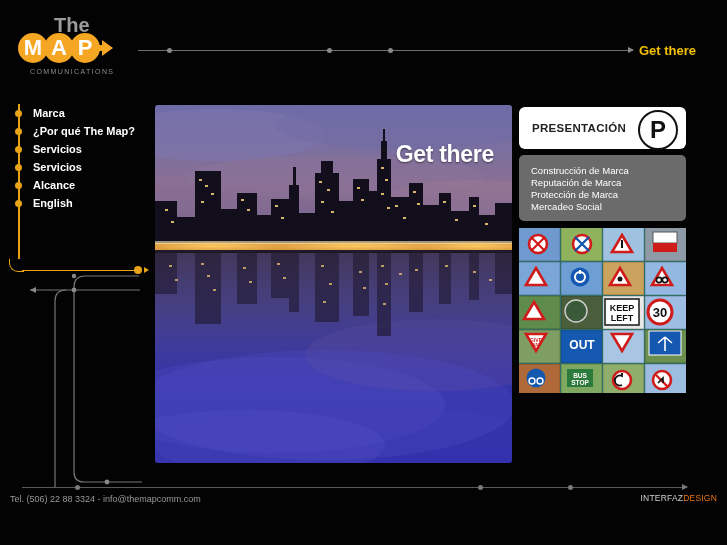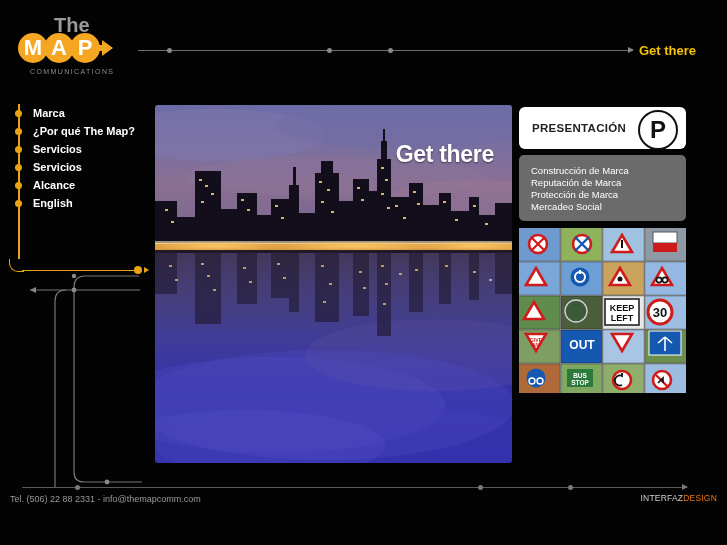--- a/index.html
+++ b/index.html
@@ -296,21 +296,21 @@
     font-family: "Liberation Sans", sans-serif;
   }
 
   .signs {
     position: absolute;
     left: 519px;
     top: 228px;
     width: 167px;
     height: 165px;
     overflow: hidden;
-    background: #ffffff;
+    background: #5eead4;
   }
 
   
   .footer-rail {
     position: absolute;
     left: 22px;
     top: 487px;
     width: 665px;
     height: 1px;
     background: #5a5a5a;
@@ -732,19 +732,19 @@
     </svg>
   </div>
 
   <div class="footer-rail">
     <div class="foot-dot" style="left:53px"></div>
     <div class="foot-dot" style="left:456px"></div>
     <div class="foot-dot" style="left:546px"></div>
     <div class="foot-arrow"></div>
   </div>
 
-  <div class="footer-text">Tel. (506) 22 88 2331 - info@themapcomm.com</div>
+  <div class="footer-text">Tel. (506) 22 88 3324 - info@themapcomm.com</div>
 
   <div class="credit">
     <span class="a">INTERFAZ</span><span class="b">DESIGN</span>
   </div>
 
 </div>
 
 </body></html>

